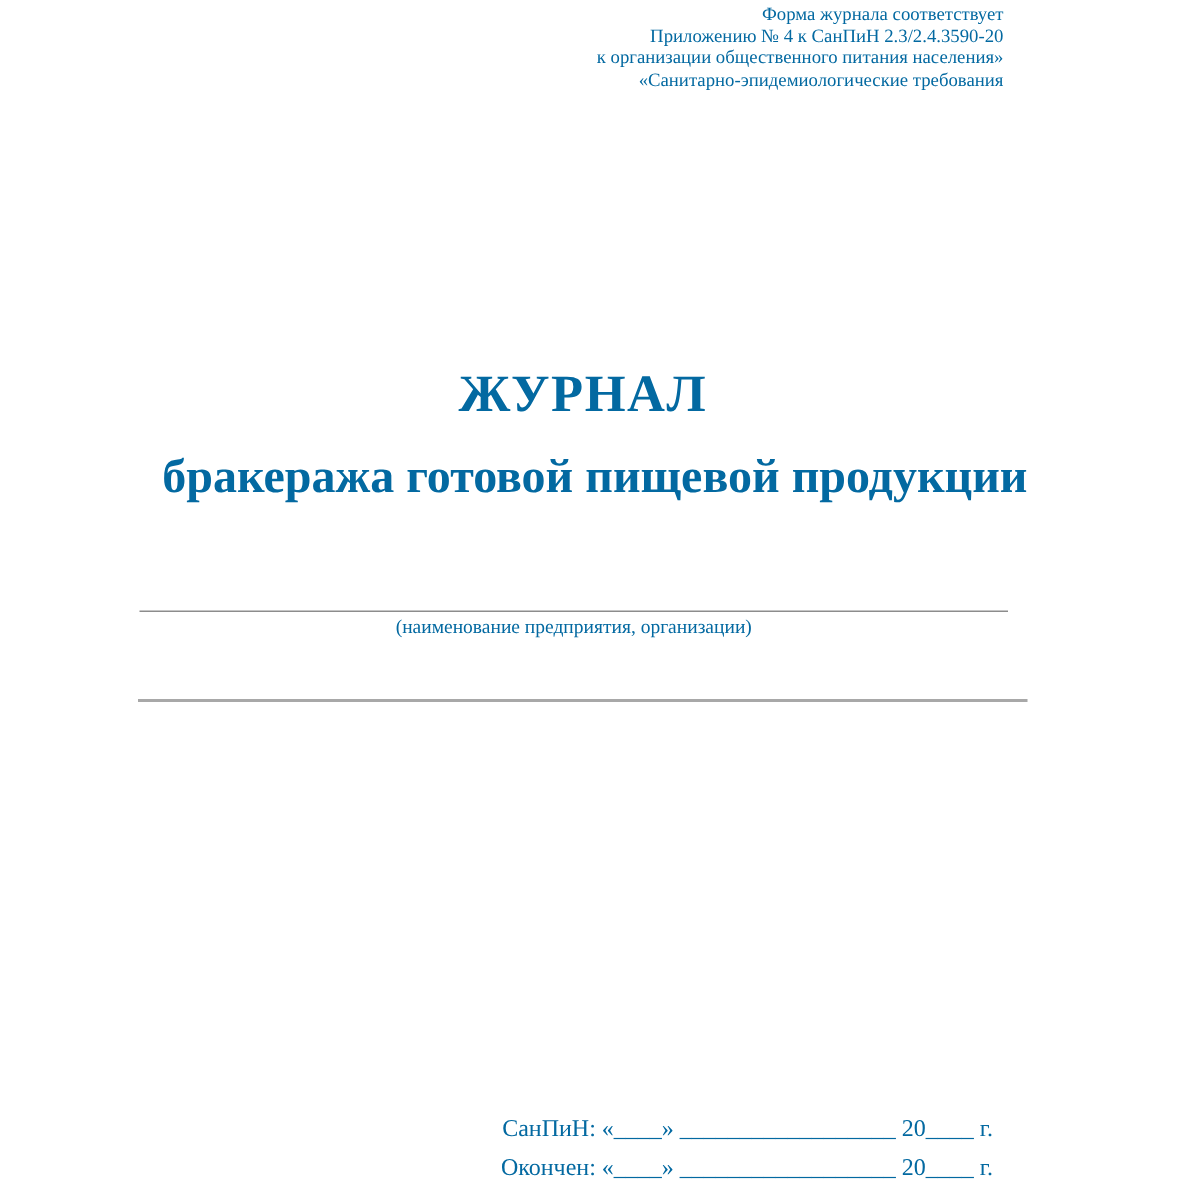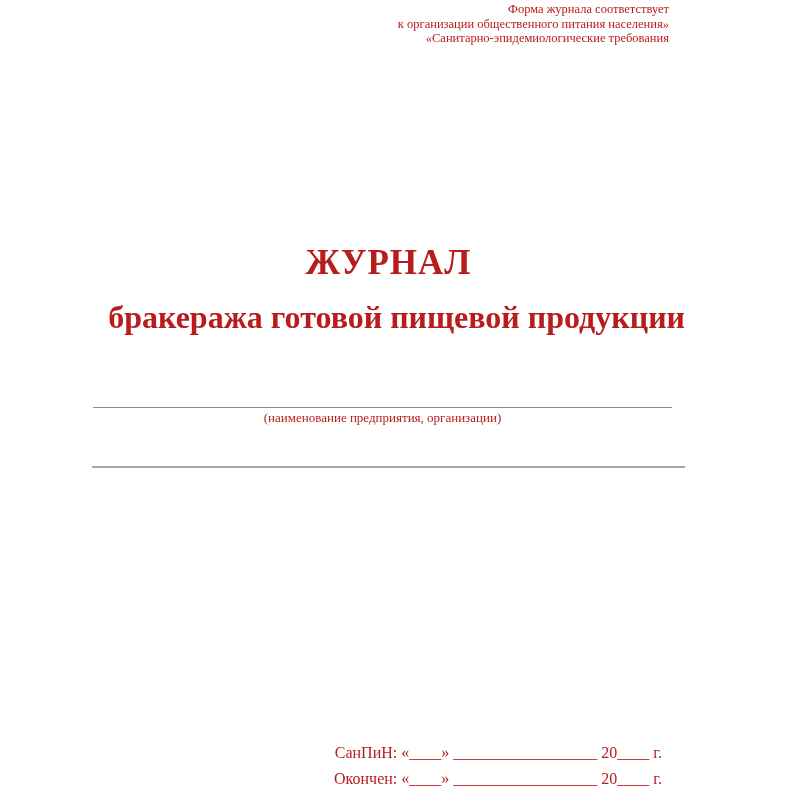--- a/index.html
+++ b/index.html
@@ -9,21 +9,21 @@
     height: 800px;
     background: #ffffff;
     overflow: hidden;
   }
   .page {
     position: relative;
     width: 784px;
     height: 800px;
     background: #ffffff;
     font-family: "Liberation Serif", "DejaVu Serif", serif;
-    color: #b91c1c;
+    color: #0369a1;
   }
   .header-note {
     position: absolute;
     top: 2px;
     right: 115px;
     text-align: right;
     font-size: 12.5px;
     line-height: 14.5px;
     white-space: nowrap;
   }
@@ -86,20 +86,21 @@
     margin-top: 8px;
   }
 </style>
 </head>
 <body>
 
 <div class="page">
 
   <div class="header-note">
     <div>Форма журнала соответствует</div>
+    <div>Приложению № 4 к СанПиН 2.3/2.4.3590-20</div>
     <div>к организации общественного питания населения»</div>
     <div>«Санитарно-эпидемиологические требования</div>
   </div>
 
   <div class="title">ЖУРНАЛ</div>
 
   <div class="subtitle">бракеража готовой пищевой продукции</div>
 
   <div class="org-line"></div>
 

